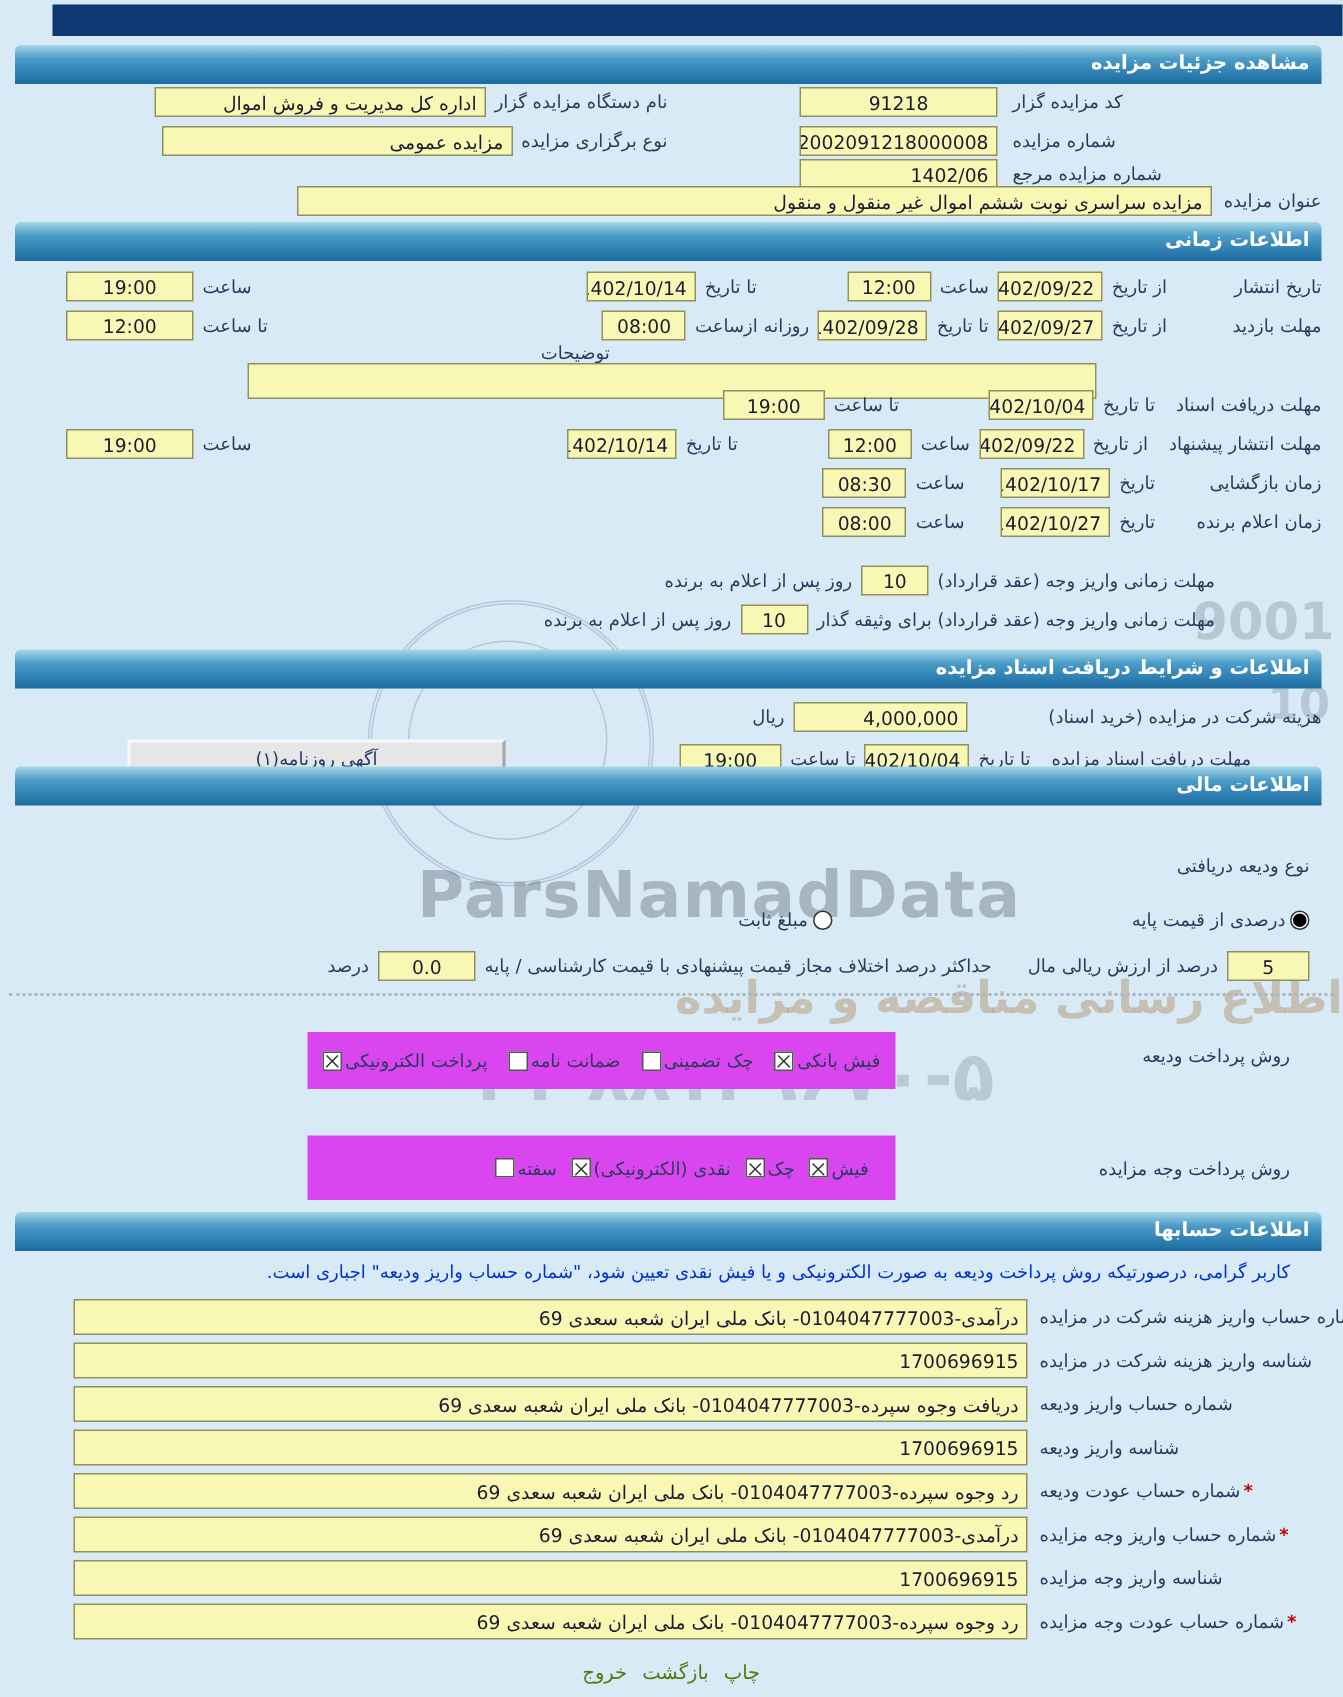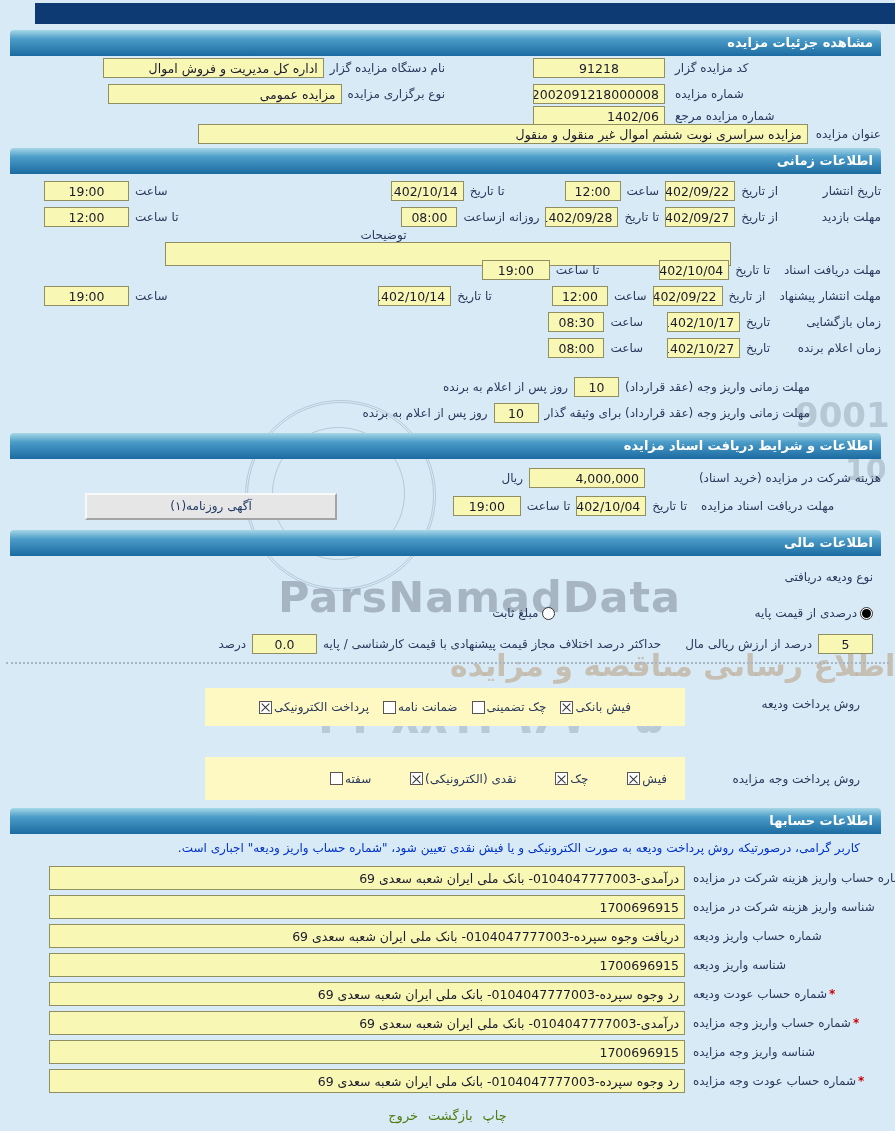--- a/index.html
+++ b/index.html
@@ -41,21 +41,21 @@
   .gap88{margin-right:88px;}
   .pushL{margin-right:auto;}
   .m48{margin-right:48px;}
   .btn{
     position:absolute;left:85px;top:493px;width:252px;height:27px;
     background:#e6e6e6;border:2px outset #f8f8f8;color:#223a66;
     font-size:12px;text-align:center;line-height:23px;box-sizing:border-box;cursor:pointer;
   }
   .dotted{position:absolute;left:6px;right:6px;top:662px;border-top:2px dotted #a8b6c4;}
   .graybox{
-    position:absolute;left:205px;width:480px;background:#fef9c3;
+    position:absolute;left:205px;width:392px;background:#d946ef;
     display:flex;align-items:center;direction:ltr;box-sizing:border-box;
   }
   .opt{display:flex;align-items:center;direction:ltr;gap:2px;}
   .opt .ol{direction:rtl;white-space:nowrap;color:#2b3a5c;}
   .cb{position:relative;width:13px;height:13px;background:#fff;border:1px solid #555;box-sizing:border-box;display:inline-block;}
   .cb.checked::before,.cb.checked::after{
     content:"";position:absolute;left:0px;right:0px;top:50%;height:1.4px;background:#333;
   }
   .cb.checked::before{transform:rotate(45deg);}
   .cb.checked::after{transform:rotate(-45deg);}
@@ -206,21 +206,21 @@
     <div class="row" style="top:496px;">
       <span class="lbl lbld">مهلت دریافت اسناد مزایده</span>
       <span class="lbl sub">تا تاریخ</span>
       <span class="field w70 center">1402/10/04</span>
       <span class="lbl sub">تا ساعت</span>
       <span class="field w68 center">19:00</span>
     </div>
 
     <div class="btn">آگهی روزنامه(۱)</div>
 
-    <div class="sec-header" style="top:530px;">اطلاعات مالی</div>
+    <div class="sec-header" style="top:511px;">اطلاعات مالی</div>
 
     <div class="row" style="top:570px;padding-right:8px;">
       <span class="lbl">نوع ودیعه دریافتی</span>
     </div>
 
     <div class="row" style="top:606px;padding-right:8px;">
       <span class="radio checked"></span>
       <span class="lbl rlbl">درصدی از قیمت پایه</span>
       <span class="radio" style="margin-right:200px;"></span>
       <span class="lbl rlbl">مبلغ ثابت</span>

